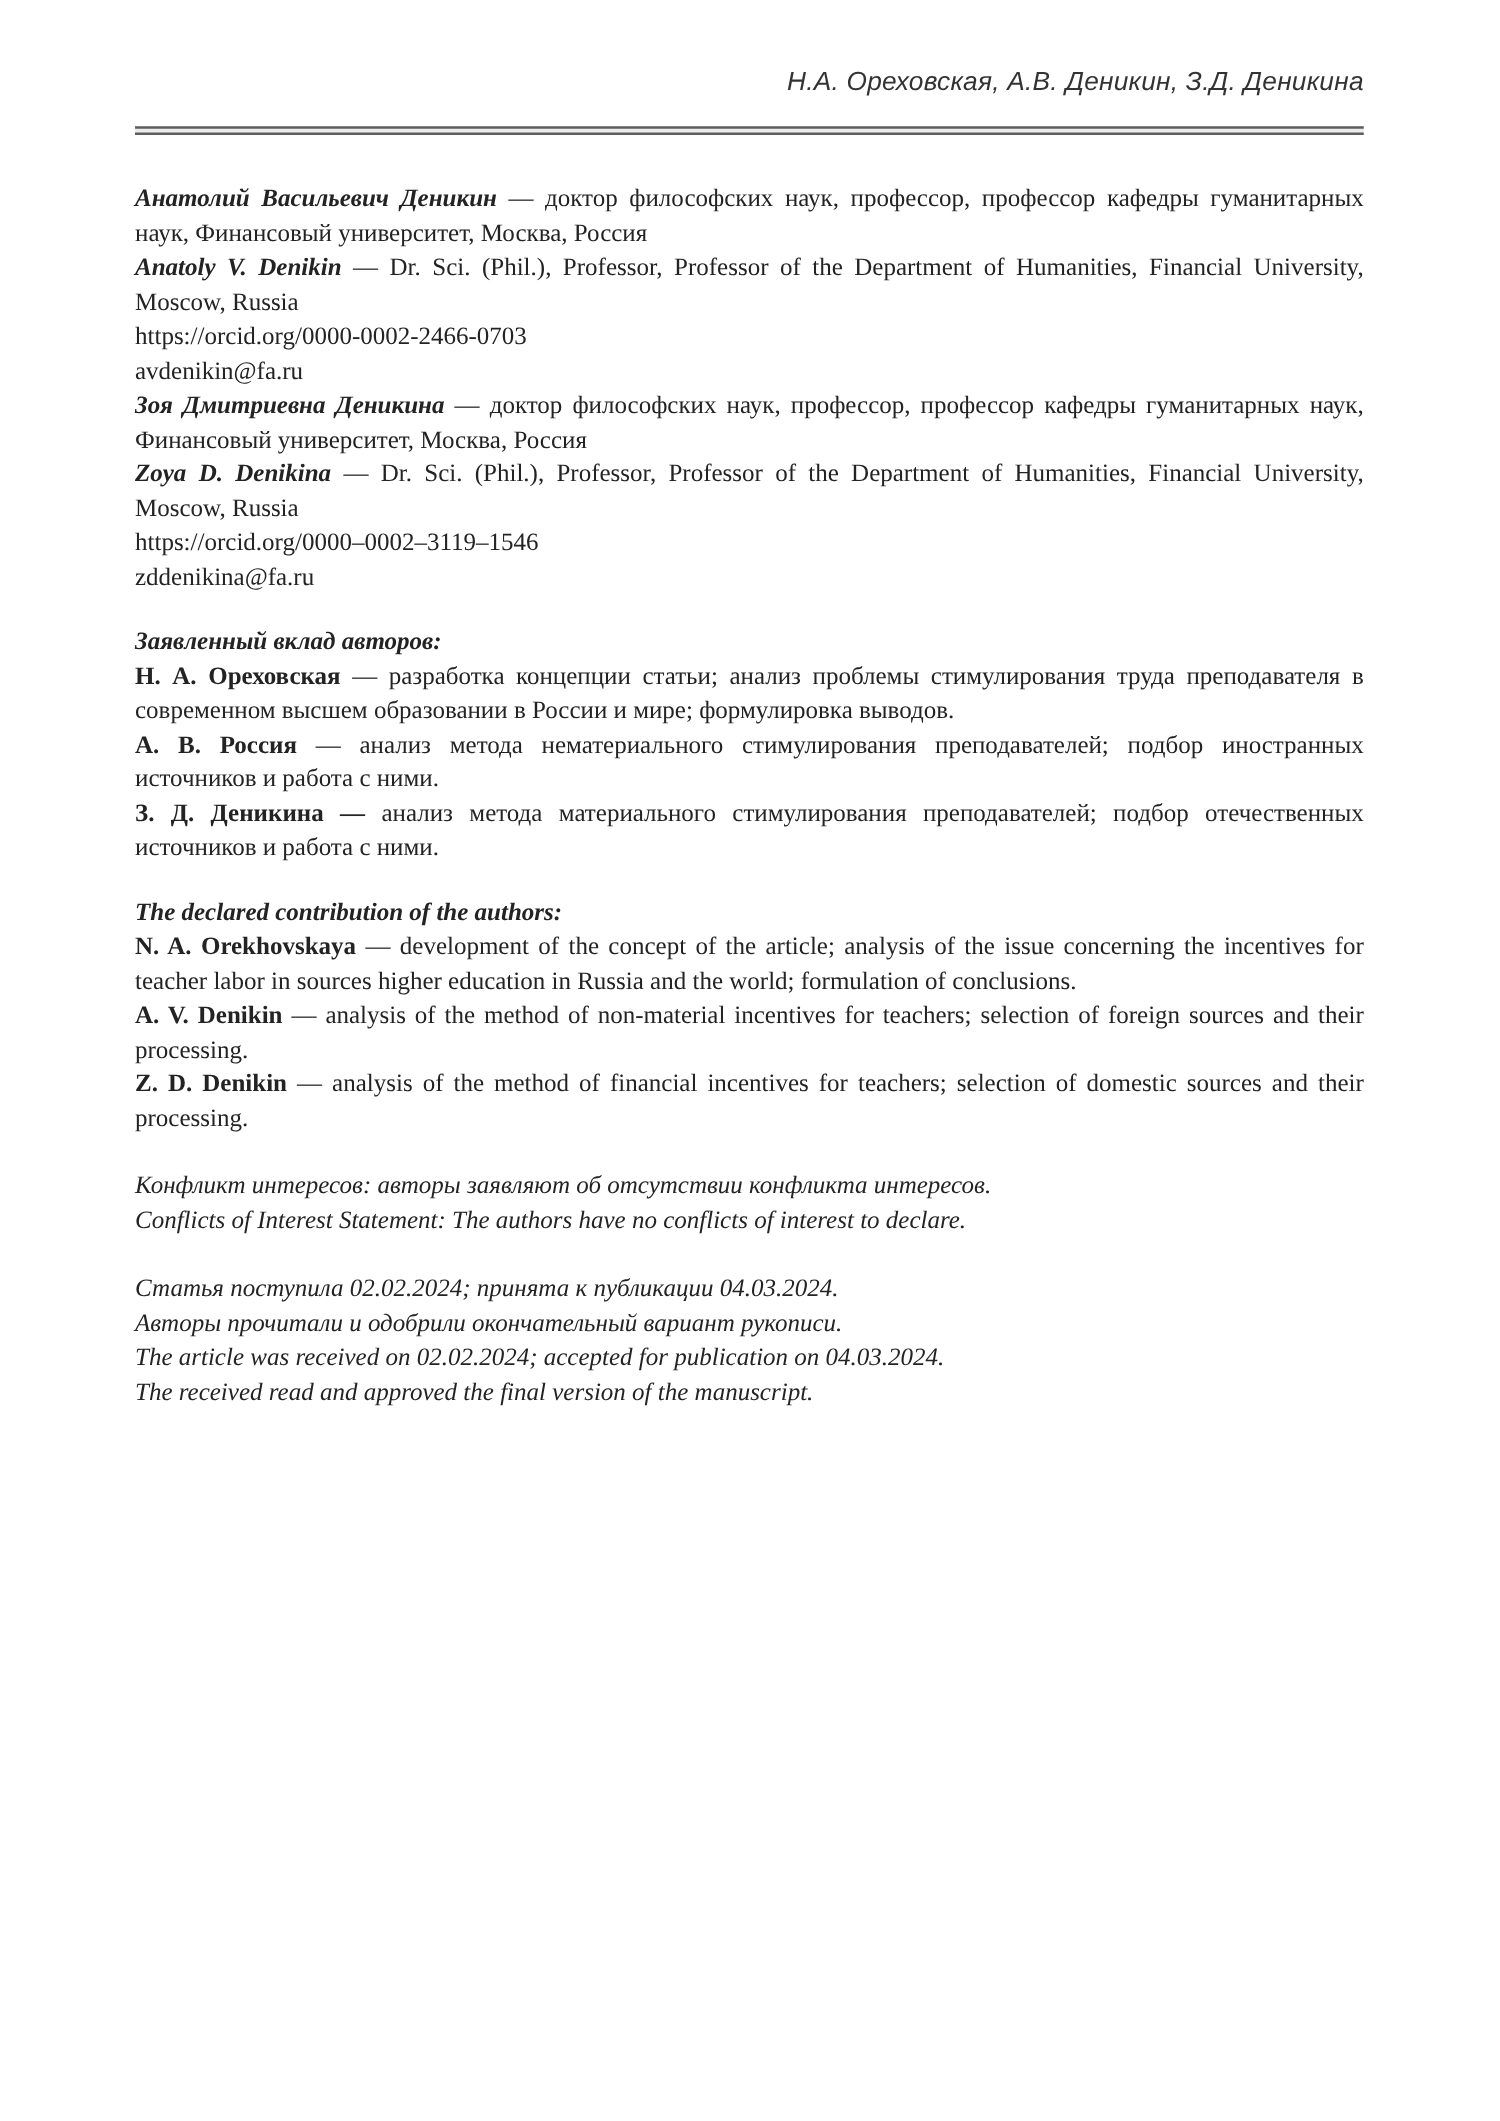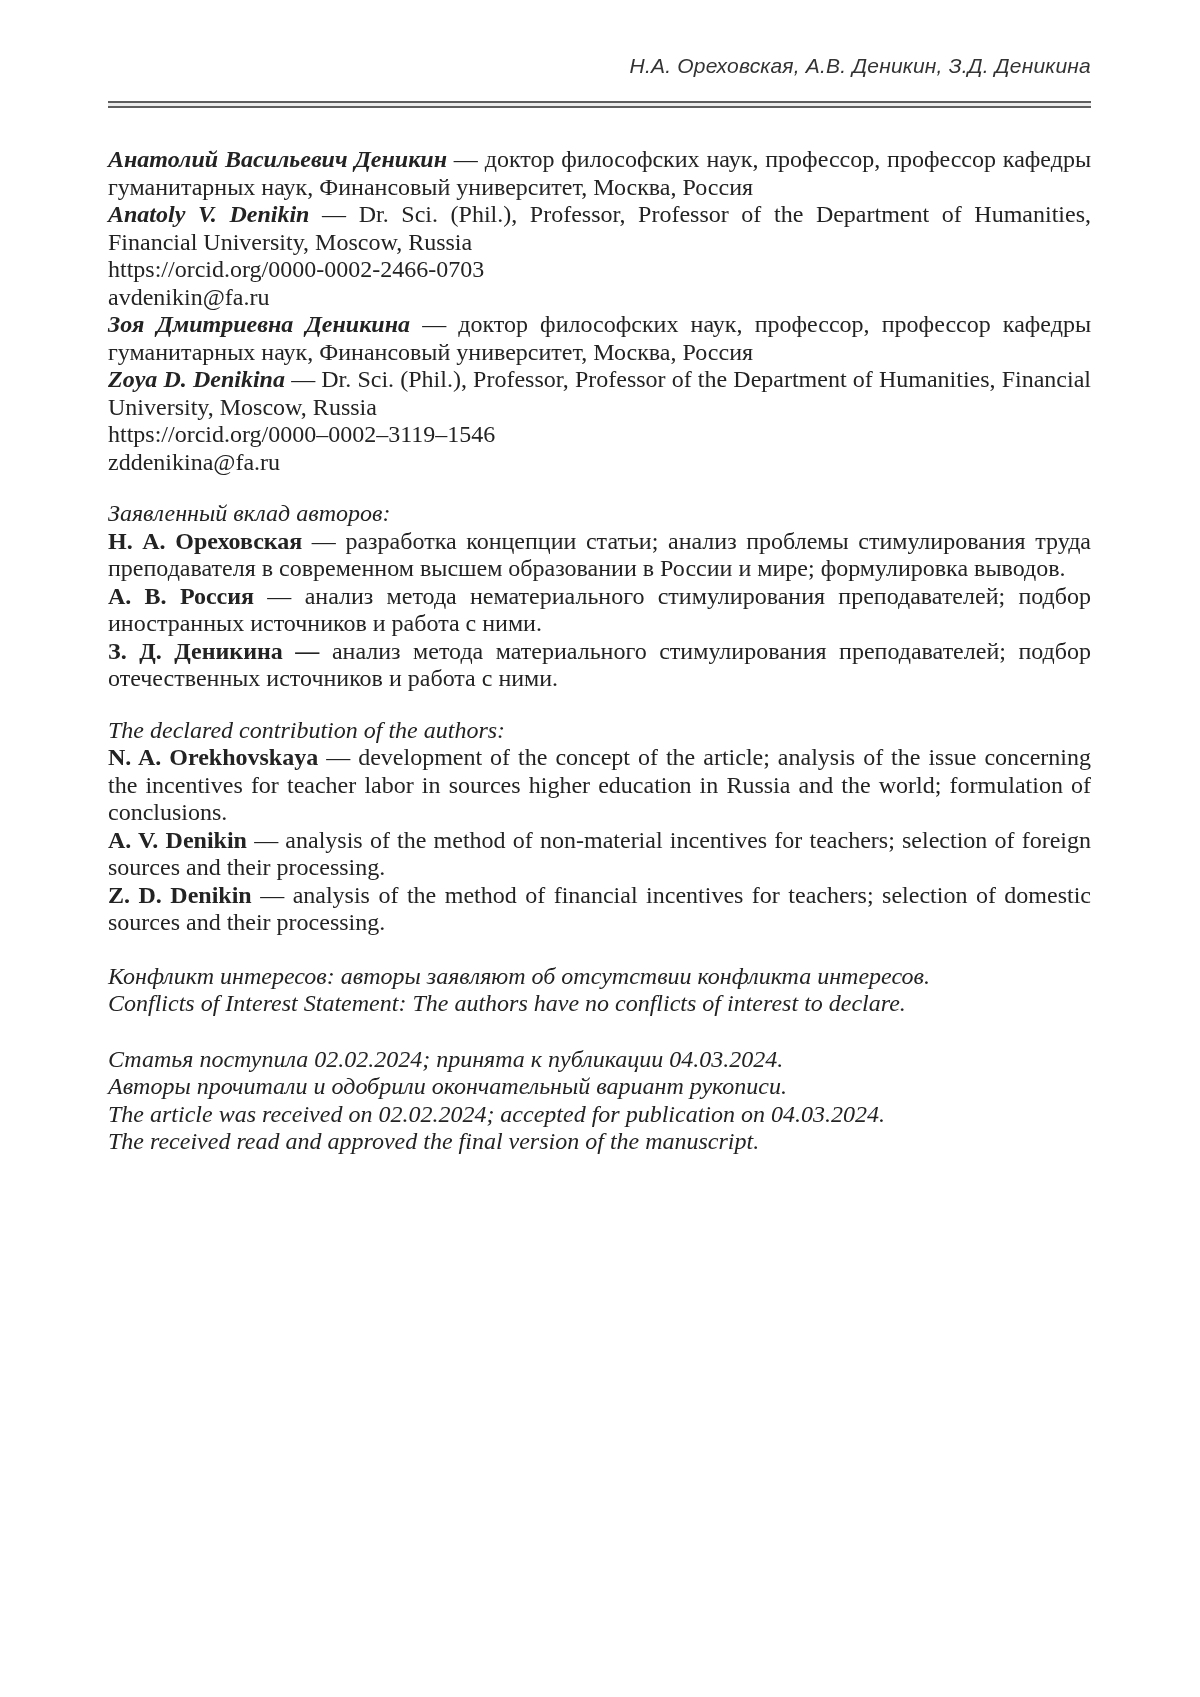--- a/index.html
+++ b/index.html
@@ -29,32 +29,32 @@
     letter-spacing:.2px;
   }
   .double-rule{
     margin-top:23px;
     height:3px;
     background:#ececec;
     border-top:2px solid #5e5e5e;
     border-bottom:2px solid #5e5e5e;
   }
   .body-text{
-    font-size:24px;
+    font-size:20px;
     line-height:27.5px;
   }
   p{margin:0;}
   .jp{text-align:justify;}
   .block{margin-top:24px;}
   .block-first{margin-top:38px;}
   .block-conflict{margin-top:26px;}
   .block-dates{margin-top:28px;}
   .bi{font-weight:bold;font-style:italic;}
   .b{font-weight:bold;}
-  .head-bi{font-weight:normal;font-style:italic;}
+  .head-bi{font-weight:bold;font-style:italic;}
   .i{font-style:italic;}
   .page-number{
     position:absolute;
     top:1592px;
     left:16px;
     width:100%;
     text-align:center;
     font-size:24px;
     line-height:27px;
     color:#404040;

